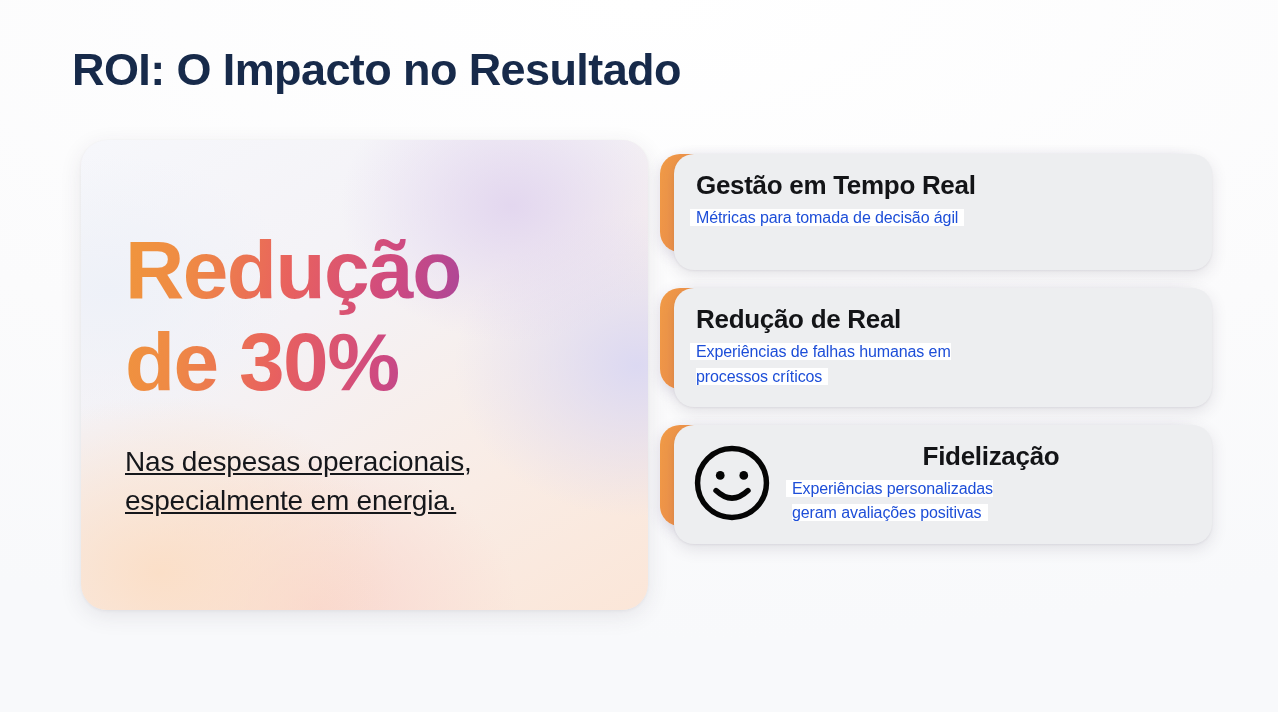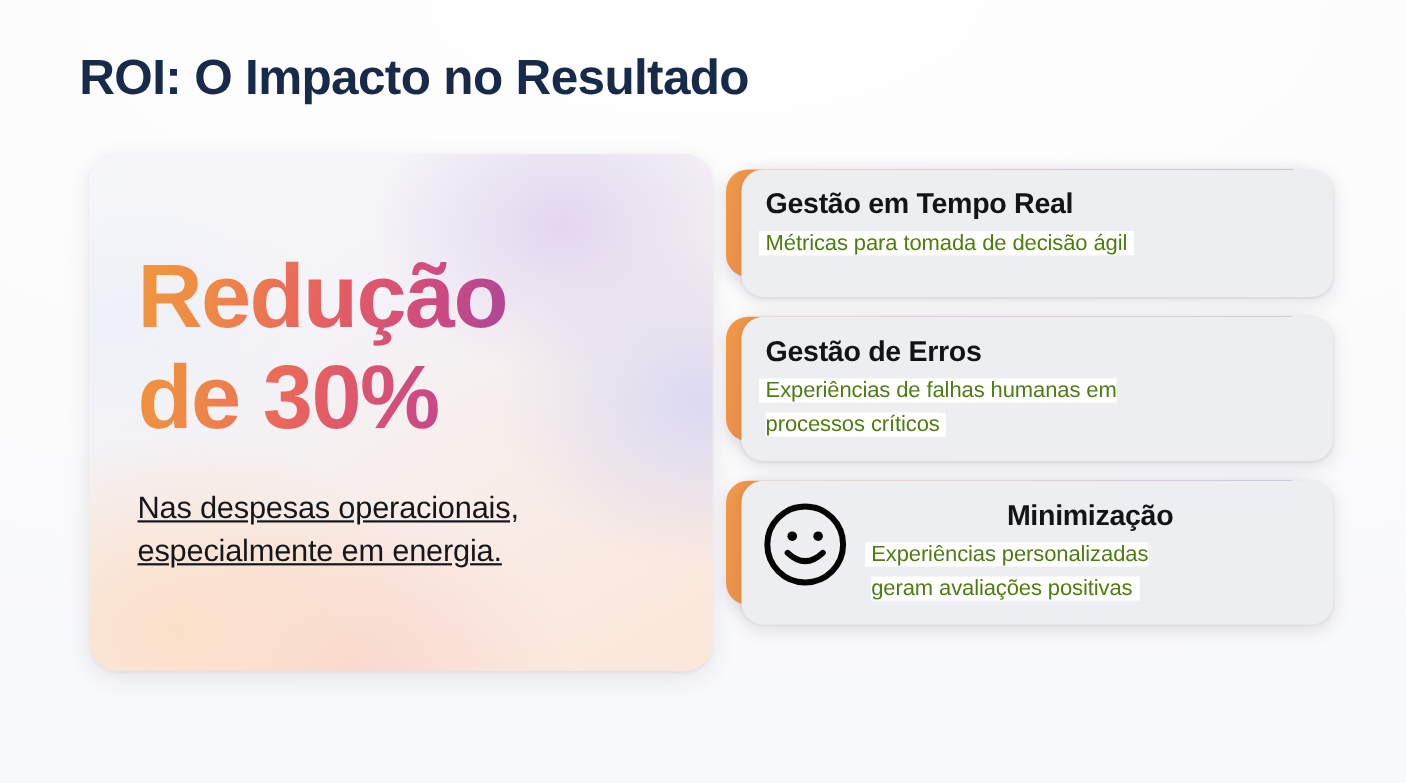--- a/index.html
+++ b/index.html
@@ -152,23 +152,23 @@
     font-size: 26px;
     font-weight: 700;
     color: #131417;
     letter-spacing: -0.3px;
     line-height: 1.2;
     margin-bottom: 5px;
   }
 
   .feature-desc {
     display: inline;
-    font-size: 20px;
+    font-size: 16px;
     line-height: 1.52;
-    color: #4d7c0f;
+    color: #1d4ed8;
     background: #ffffff;
     box-shadow: 6px 0 0 #fff, -6px 0 0 #fff;
     letter-spacing: -0.1px;
     white-space: pre-line;
     margin-top: 48px;
   }
 
   .feature.centered .feature-title { text-align: center; }
 </style>
 </head>
@@ -197,38 +197,38 @@
           <div class="feature-title">Gestão em Tempo Real</div>
           <span class="feature-desc">Métricas para tomada de decisão ágil</span>
         </div>
       </div>
     </article>
 
     <article class="feature">
       <div class="plate"></div>
       <div class="card">
         <div class="body">
-          <div class="feature-title">Gestão de Erros</div>
+          <div class="feature-title">Redução de Real</div>
           <span class="feature-desc">Experiências de falhas humanas em
 processos críticos</span>
         </div>
       </div>
     </article>
 
     <article class="feature centered">
       <div class="plate"></div>
       <div class="card has-icon">
         <svg class="smiley-icon" viewBox="0 0 100 100">
           <circle cx="50" cy="50" r="41" fill="none" stroke="#050505" stroke-width="6.5"></circle>
           <circle cx="36" cy="41" r="5.2" fill="#050505"></circle>
           <circle cx="64" cy="41" r="5.2" fill="#050505"></circle>
           <path d="M31 59 Q50 77 69 59" fill="none" stroke="#050505" stroke-width="6.5" stroke-linecap="round"></path>
         </svg>
         <div class="body">
-          <div class="feature-title">Minimização</div>
+          <div class="feature-title">Fidelização</div>
           <span class="feature-desc">Experiências personalizadas
 geram avaliações positivas</span>
         </div>
       </div>
     </article>
 
   </section>
 </div>
 
 </body></html>

